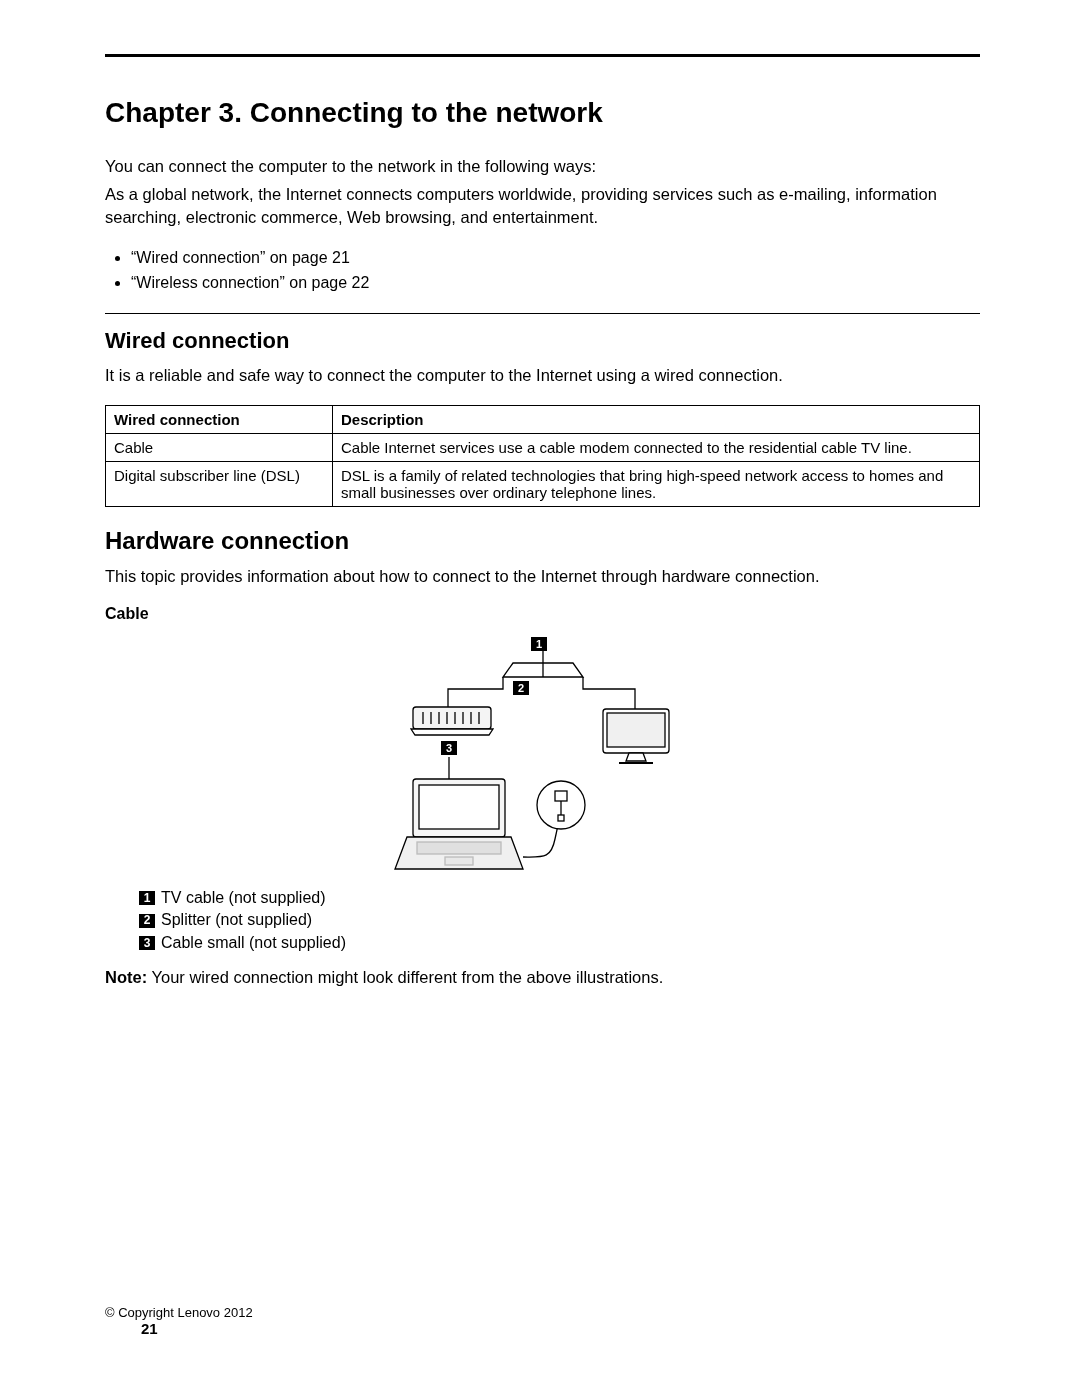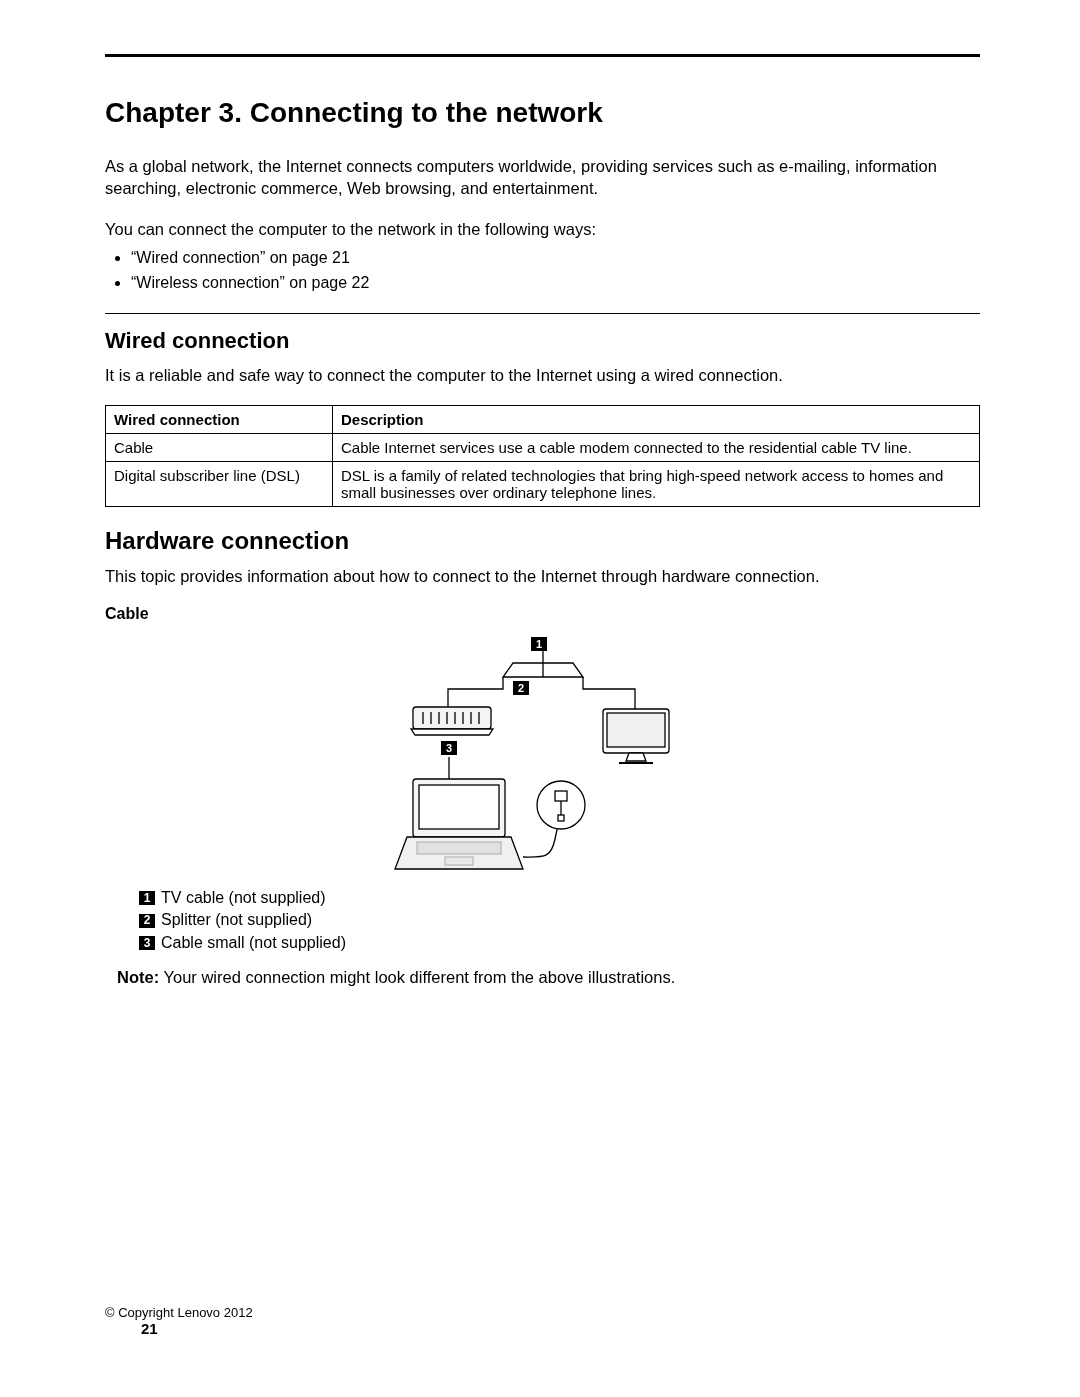--- a/index.html
+++ b/index.html
@@ -99,21 +99,21 @@
     font-size: 12px;
     font-weight: bold;
     width: 16px;
     height: 14px;
     margin-right: 6px;
   }
   .note-line {
     font-size: 16.5px;
     margin: 8px 0 0 0;
   }
-  .note-line .bold { font-weight: bold; margin-left: 12px; }
+  .note-line .bold { font-weight: bold; }
   .footer {
     position: absolute;
     bottom: 60px;
     left: 105px;
     right: 100px;
     display: flex;
     justify-content: flex-end;
     font-size: 13px;
     flex-direction: column;
   }
@@ -121,23 +121,23 @@
 </style>
 </head>
 <body>
 
 <div class="page">
 
   <div class="rule-top"></div>
 
   <h1 class="chapter-title">Chapter 3.   Connecting to the network</h1>
 
+  <p class="body" style="margin-bottom:6px;">You can connect the computer to the network in the following ways:</p>
+
   <p class="body">As a global network, the Internet connects computers worldwide, providing services such as e-mailing, information searching, electronic commerce, Web browsing, and entertainment.</p>
-
-  <p class="body" style="margin-bottom:6px;">You can connect the computer to the network in the following ways:</p>
 
   <ul class="bullets">
     <li>“Wired connection” on page 21</li>
     <li>“Wireless connection” on page 22</li>
   </ul>
 
   <div class="rule-thin"></div>
 
   <h2 class="section-title">Wired connection</h2>
 

